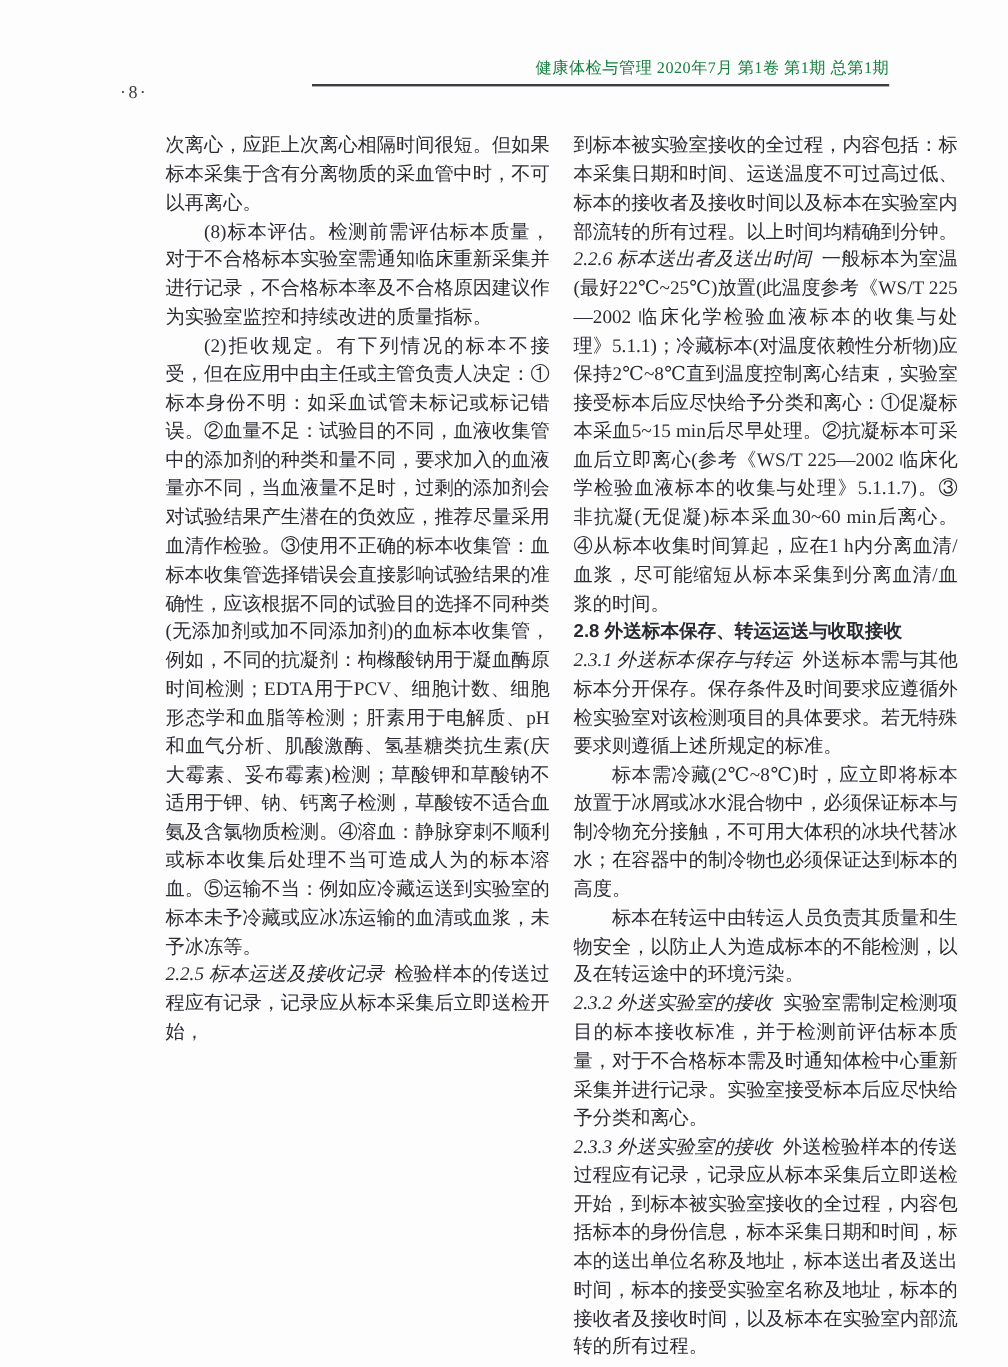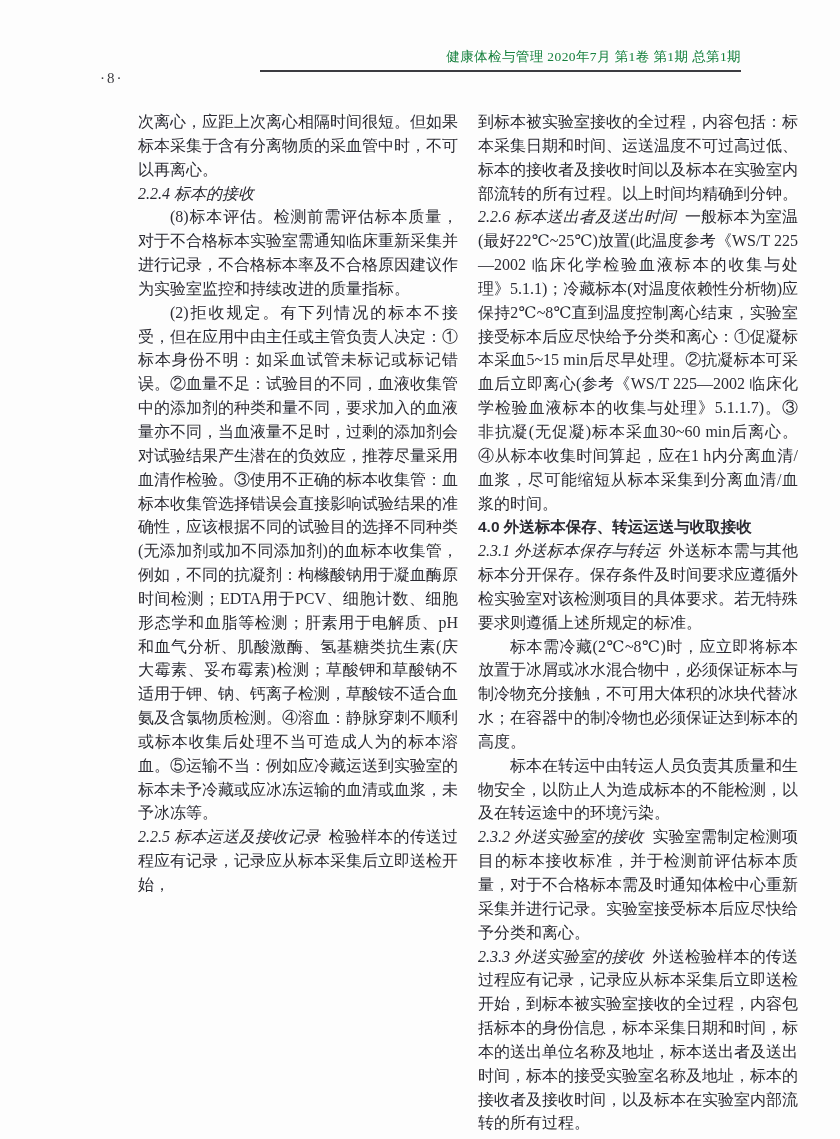--- a/index.html
+++ b/index.html
@@ -52,29 +52,28 @@
 <body>
 
 <div class="page">
   <div class="page-num">·8·</div>
   <div class="journal-info">健康体检与管理  2020年7月  第1卷  第1期  总第1期</div>
   <div class="header-rule"></div>
 
   <div class="content">
     <div class="col" id="col-left">
         <p class="para body"><span>次离心，应距上次离心相隔时间很短。但如果标本采集于含有分离物质的采血管中时，不可以再离心。</span></p>
-        <p class="para section"><span class="sec-label">2.2.4 标本的接收</span></p>
         <p class="para indent"><span>(8)标本评估。检测前需评估标本质量，对于不合格标本实验室需通知临床重新采集并进行记录，不合格标本率及不合格原因建议作为实验室监控和持续改进的质量指标。</span></p>
         <p class="para indent"><span>(2)拒收规定。有下列情况的标本不接受，但在应用中由主任或主管负责人决定：①标本身份不明：如采血试管未标记或标记错误。②血量不足：试验目的不同，血液收集管中的添加剂的种类和量不同，要求加入的血液量亦不同，当血液量不足时，过剩的添加剂会对试验结果产生潜在的负效应，推荐尽量采用血清作检验。③使用不正确的标本收集管：血标本收集管选择错误会直接影响试验结果的准确性，应该根据不同的试验目的选择不同种类(无添加剂或加不同添加剂)的血标本收集管，例如，不同的抗凝剂：枸橼酸钠用于凝血酶原时间检测；EDTA用于PCV、细胞计数、细胞形态学和血脂等检测；肝素用于电解质、pH和血气分析、肌酸激酶、氢基糖类抗生素(庆大霉素、妥布霉素)检测；草酸钾和草酸钠不适用于钾、钠、钙离子检测，草酸铵不适合血氨及含氯物质检测。④溶血：静脉穿刺不顺利或标本收集后处理不当可造成人为的标本溶血。⑤运输不当：例如应冷藏运送到实验室的标本未予冷藏或应冰冻运输的血清或血浆，未予冰冻等。</span></p>
         <p class="para section"><span class="sec-label">2.2.5 标本运送及接收记录</span><span>检验样本的传送过程应有记录，记录应从标本采集后立即送检开始，</span></p>
       </div>
     <div class="col" id="col-right">
         <p class="para body"><span>到标本被实验室接收的全过程，内容包括：标本采集日期和时间、运送温度不可过高过低、标本的接收者及接收时间以及标本在实验室内部流转的所有过程。以上时间均精确到分钟。</span></p>
         <p class="para section"><span class="sec-label">2.2.6 标本送出者及送出时间</span><span>一般标本为室温(最好22℃~25℃)放置(此温度参考《WS/T 225—2002 临床化学检验血液标本的收集与处理》5.1.1)；冷藏标本(对温度依赖性分析物)应保持2℃~8℃直到温度控制离心结束，实验室接受标本后应尽快给予分类和离心：①促凝标本采血5~15 min后尽早处理。②抗凝标本可采血后立即离心(参考《WS/T 225—2002 临床化学检验血液标本的收集与处理》5.1.1.7)。③非抗凝(无促凝)标本采血30~60 min后离心。④从标本收集时间算起，应在1 h内分离血清/血浆，尽可能缩短从标本采集到分离血清/血浆的时间。</span></p>
-        <p class="para section-bold"><span class="sec-label-bold">4.0 外送标本保存、转运运送与收取接收</span></p>
+        <p class="para section-bold"><span class="sec-label-bold">2.8 外送标本保存、转运运送与收取接收</span></p>
         <p class="para section"><span class="sec-label">2.3.1 外送标本保存与转运</span><span>外送标本需与其他标本分开保存。保存条件及时间要求应遵循外检实验室对该检测项目的具体要求。若无特殊要求则遵循上述所规定的标准。</span></p>
         <p class="para indent"><span>标本需冷藏(2℃~8℃)时，应立即将标本放置于冰屑或冰水混合物中，必须保证标本与制冷物充分接触，不可用大体积的冰块代替冰水；在容器中的制冷物也必须保证达到标本的高度。</span></p>
         <p class="para indent"><span>标本在转运中由转运人员负责其质量和生物安全，以防止人为造成标本的不能检测，以及在转运途中的环境污染。</span></p>
         <p class="para section"><span class="sec-label">2.3.2 外送实验室的接收</span><span>实验室需制定检测项目的标本接收标准，并于检测前评估标本质量，对于不合格标本需及时通知体检中心重新采集并进行记录。实验室接受标本后应尽快给予分类和离心。</span></p>
         <p class="para section"><span class="sec-label">2.3.3 外送实验室的接收</span><span>外送检验样本的传送过程应有记录，记录应从标本采集后立即送检开始，到标本被实验室接收的全过程，内容包括标本的身份信息，标本采集日期和时间，标本的送出单位名称及地址，标本送出者及送出时间，标本的接受实验室名称及地址，标本的接收者及接收时间，以及标本在实验室内部流转的所有过程。</span></p>
       </div>
   </div>
 </div>
 
 </body></html>

